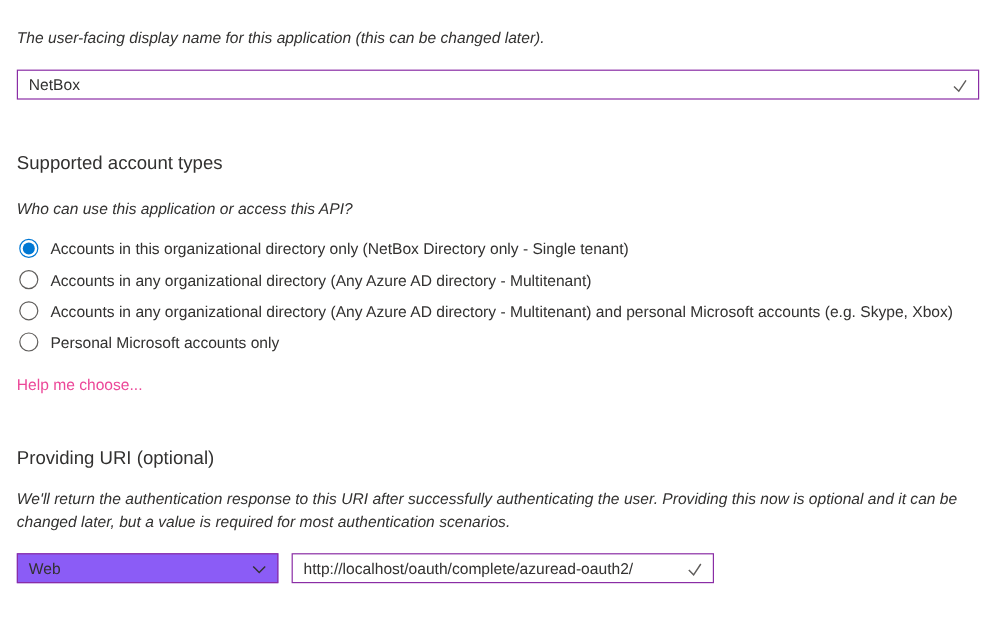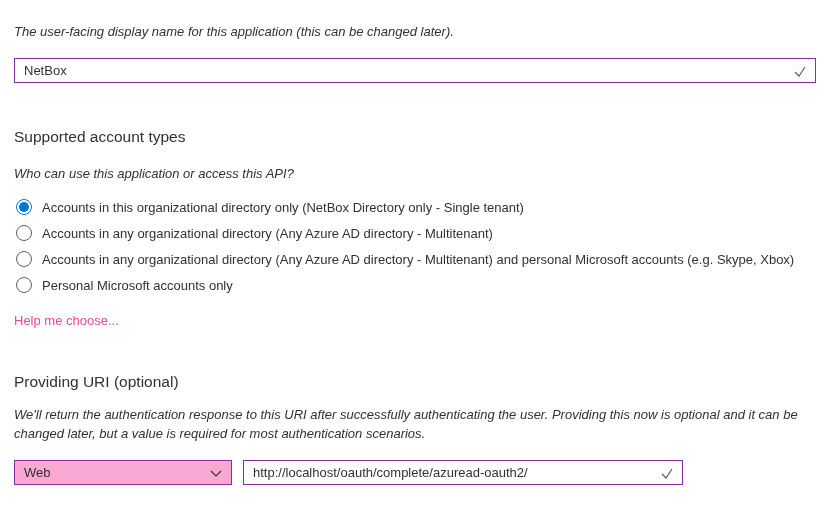--- a/index.html
+++ b/index.html
@@ -99,40 +99,40 @@
   .redirect-controls {
     margin-top: 17px;
     display: flex;
     align-items: center;
   }
   .select-field {
     position: relative;
     width: 218px;
     height: 25px;
     border: 1px solid #8a2da5;
-    background: #f9a8d4;
+    background: #8b5cf6;
     display: flex;
     align-items: center;
     cursor: pointer;
   }
   .select-value {
     font-size: 13px;
     color: #323130;
     padding-left: 9px;
   }
   .select-chevron {
     position: absolute;
     right: 7px;
     top: 50%;
     transform: translateY(-50%);
     width: 16px; height: 16px;
     display: flex; align-items: center; justify-content: center;
   }
   .uri-field {
-    width: 440px;
+    width: 352px;
     margin-left: 11px;
     margin-top: 0;
   }
 </style>
 </head>
 <body>
 
 <div>
   <div class="body-text name-desc">The user-facing display name for this application (this can be changed later).</div>
   <div class="text-field name-field">

